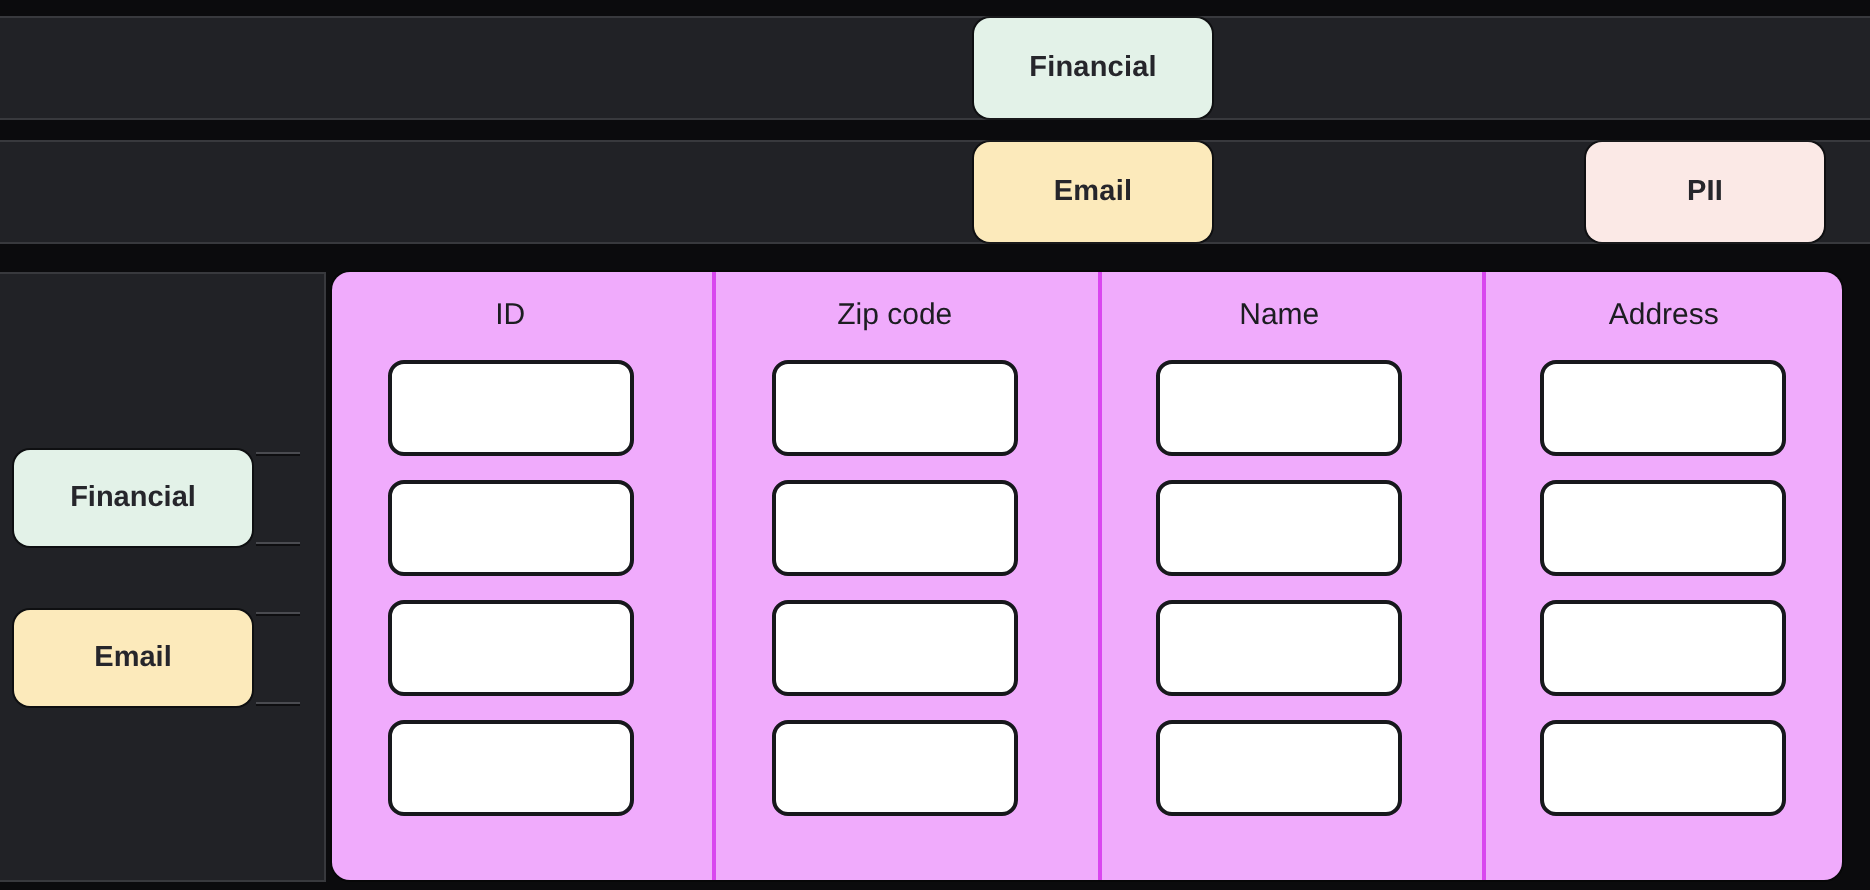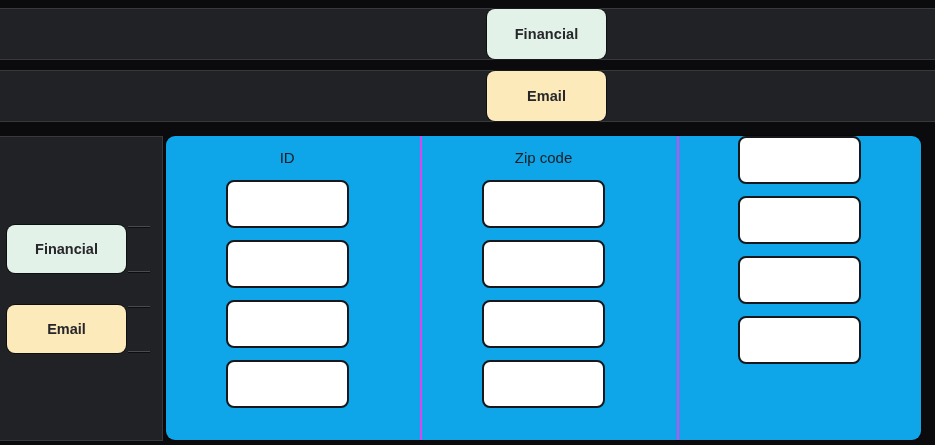--- a/index.html
+++ b/index.html
@@ -98,21 +98,21 @@
   .side-rule.top    { top: 1px; }
   .side-rule.bottom { top: 46px; }
 
   
   #table {
     position: absolute;
     left: 166px;
     top: 136px;
     width: 755px;
     height: 304px;
-    background: #0ea5e9;
+    background: #f0abfc;
     border-radius: 9px;
     box-sizing: border-box;
     display: flex;
     overflow: hidden;
     box-shadow: 0 0 0 1px rgba(0,0,0,0.35);
     gap: 12px;
   }
   .col {
     position: relative;
     flex: 1 1 0;
@@ -153,20 +153,21 @@
 <body>
 
 <div id="root"></div>
 
 <div id="tag-rows-layer">
     <div class="tag-row" id="tag-row-0">
       <div class="chip row-chip" style="left: 487px; background: rgb(227, 242, 232);">Financial</div>
     </div>
     <div class="tag-row" id="tag-row-1">
       <div class="chip row-chip" style="left: 487px; background: rgb(252, 234, 187);">Email</div>
+      <div class="chip row-chip" style="left: 793px; background: rgb(251, 233, 230);">PII</div>
     </div>
   </div>
 <div id="sidebar">
     <div class="side-entry" style="top: 88px;">
       <div class="side-chip" style="background: rgb(227, 242, 232);">Financial</div>
       <div class="side-rule top"></div>
       <div class="side-rule bottom"></div>
     </div>
     <div class="side-entry" style="top: 168px;">
       <div class="side-chip" style="background: rgb(252, 234, 187);">Email</div>
@@ -187,20 +188,30 @@
     <div class="col">
       <div class="col-header">Zip code</div>
       <div class="cells">
         <div class="cell"></div>
         <div class="cell"></div>
         <div class="cell"></div>
         <div class="cell"></div>
       </div>
     </div>
     <div class="col">
+      <div class="col-header">Name</div>
+      <div class="cells">
+        <div class="cell"></div>
+        <div class="cell"></div>
+        <div class="cell"></div>
+        <div class="cell"></div>
+      </div>
+    </div>
+    <div class="col">
+      <div class="col-header">Address</div>
       <div class="cells">
         <div class="cell"></div>
         <div class="cell"></div>
         <div class="cell"></div>
         <div class="cell"></div>
       </div>
     </div>
   </div>
 
 </body></html>

